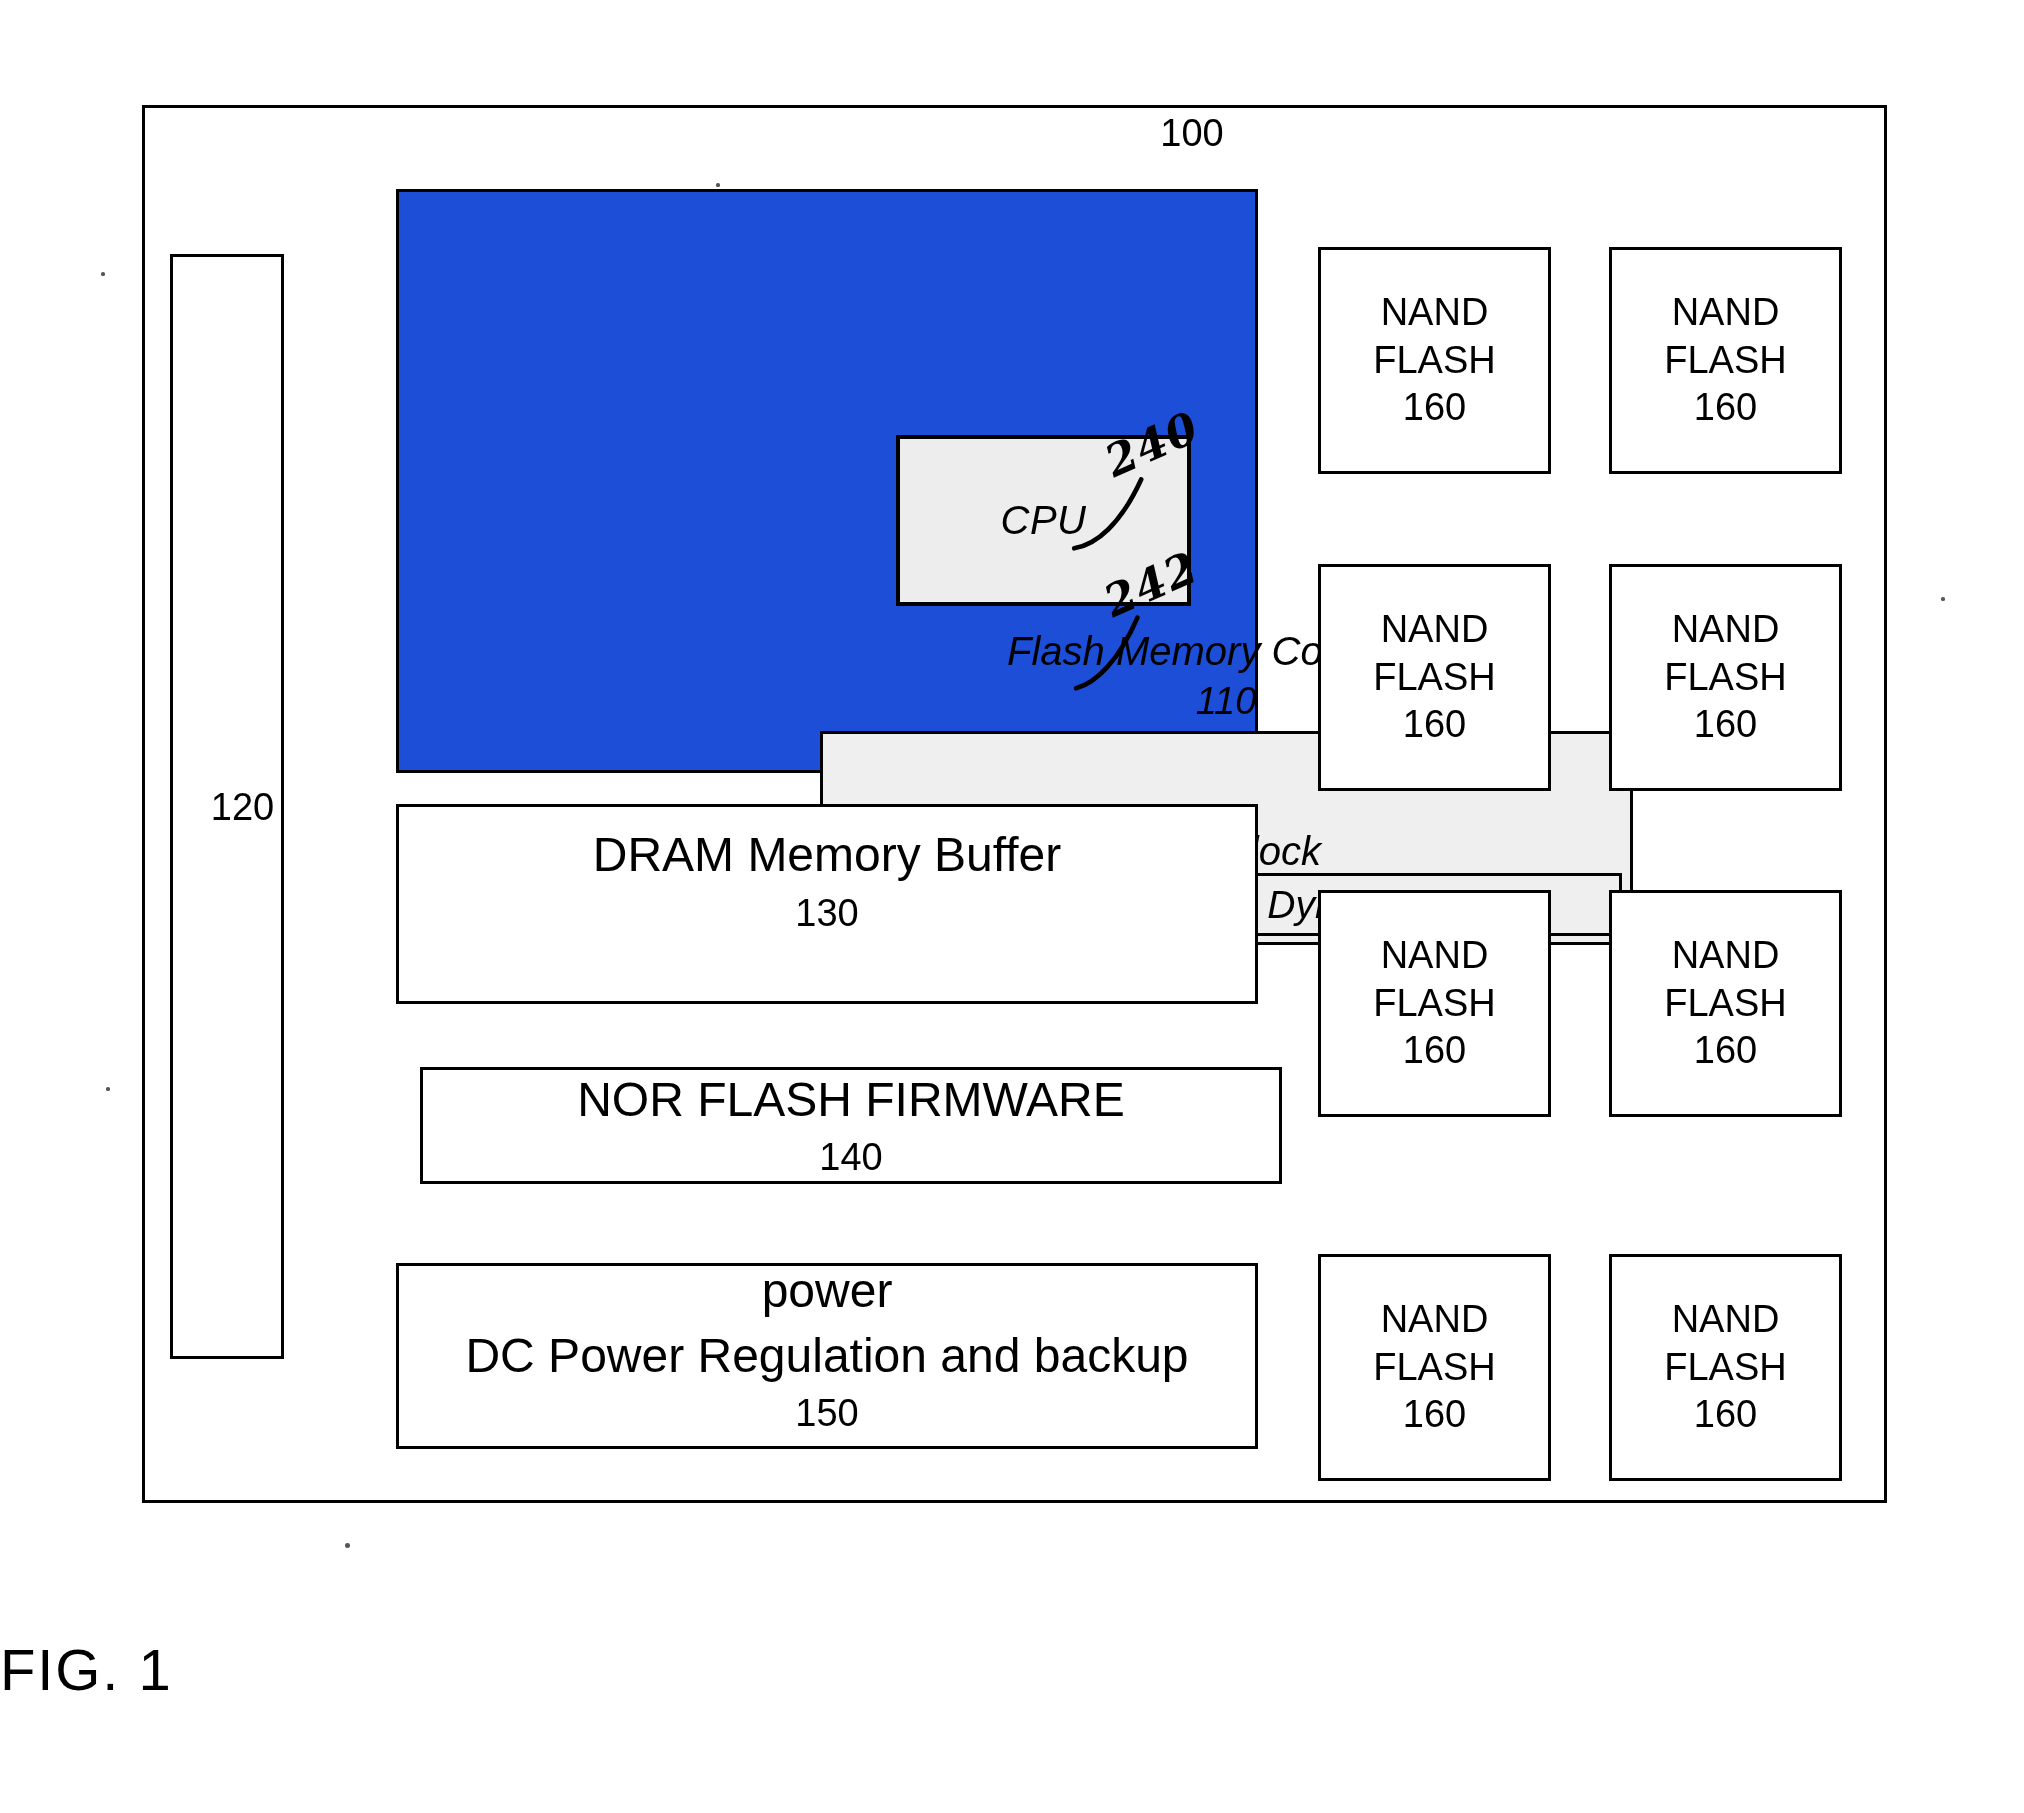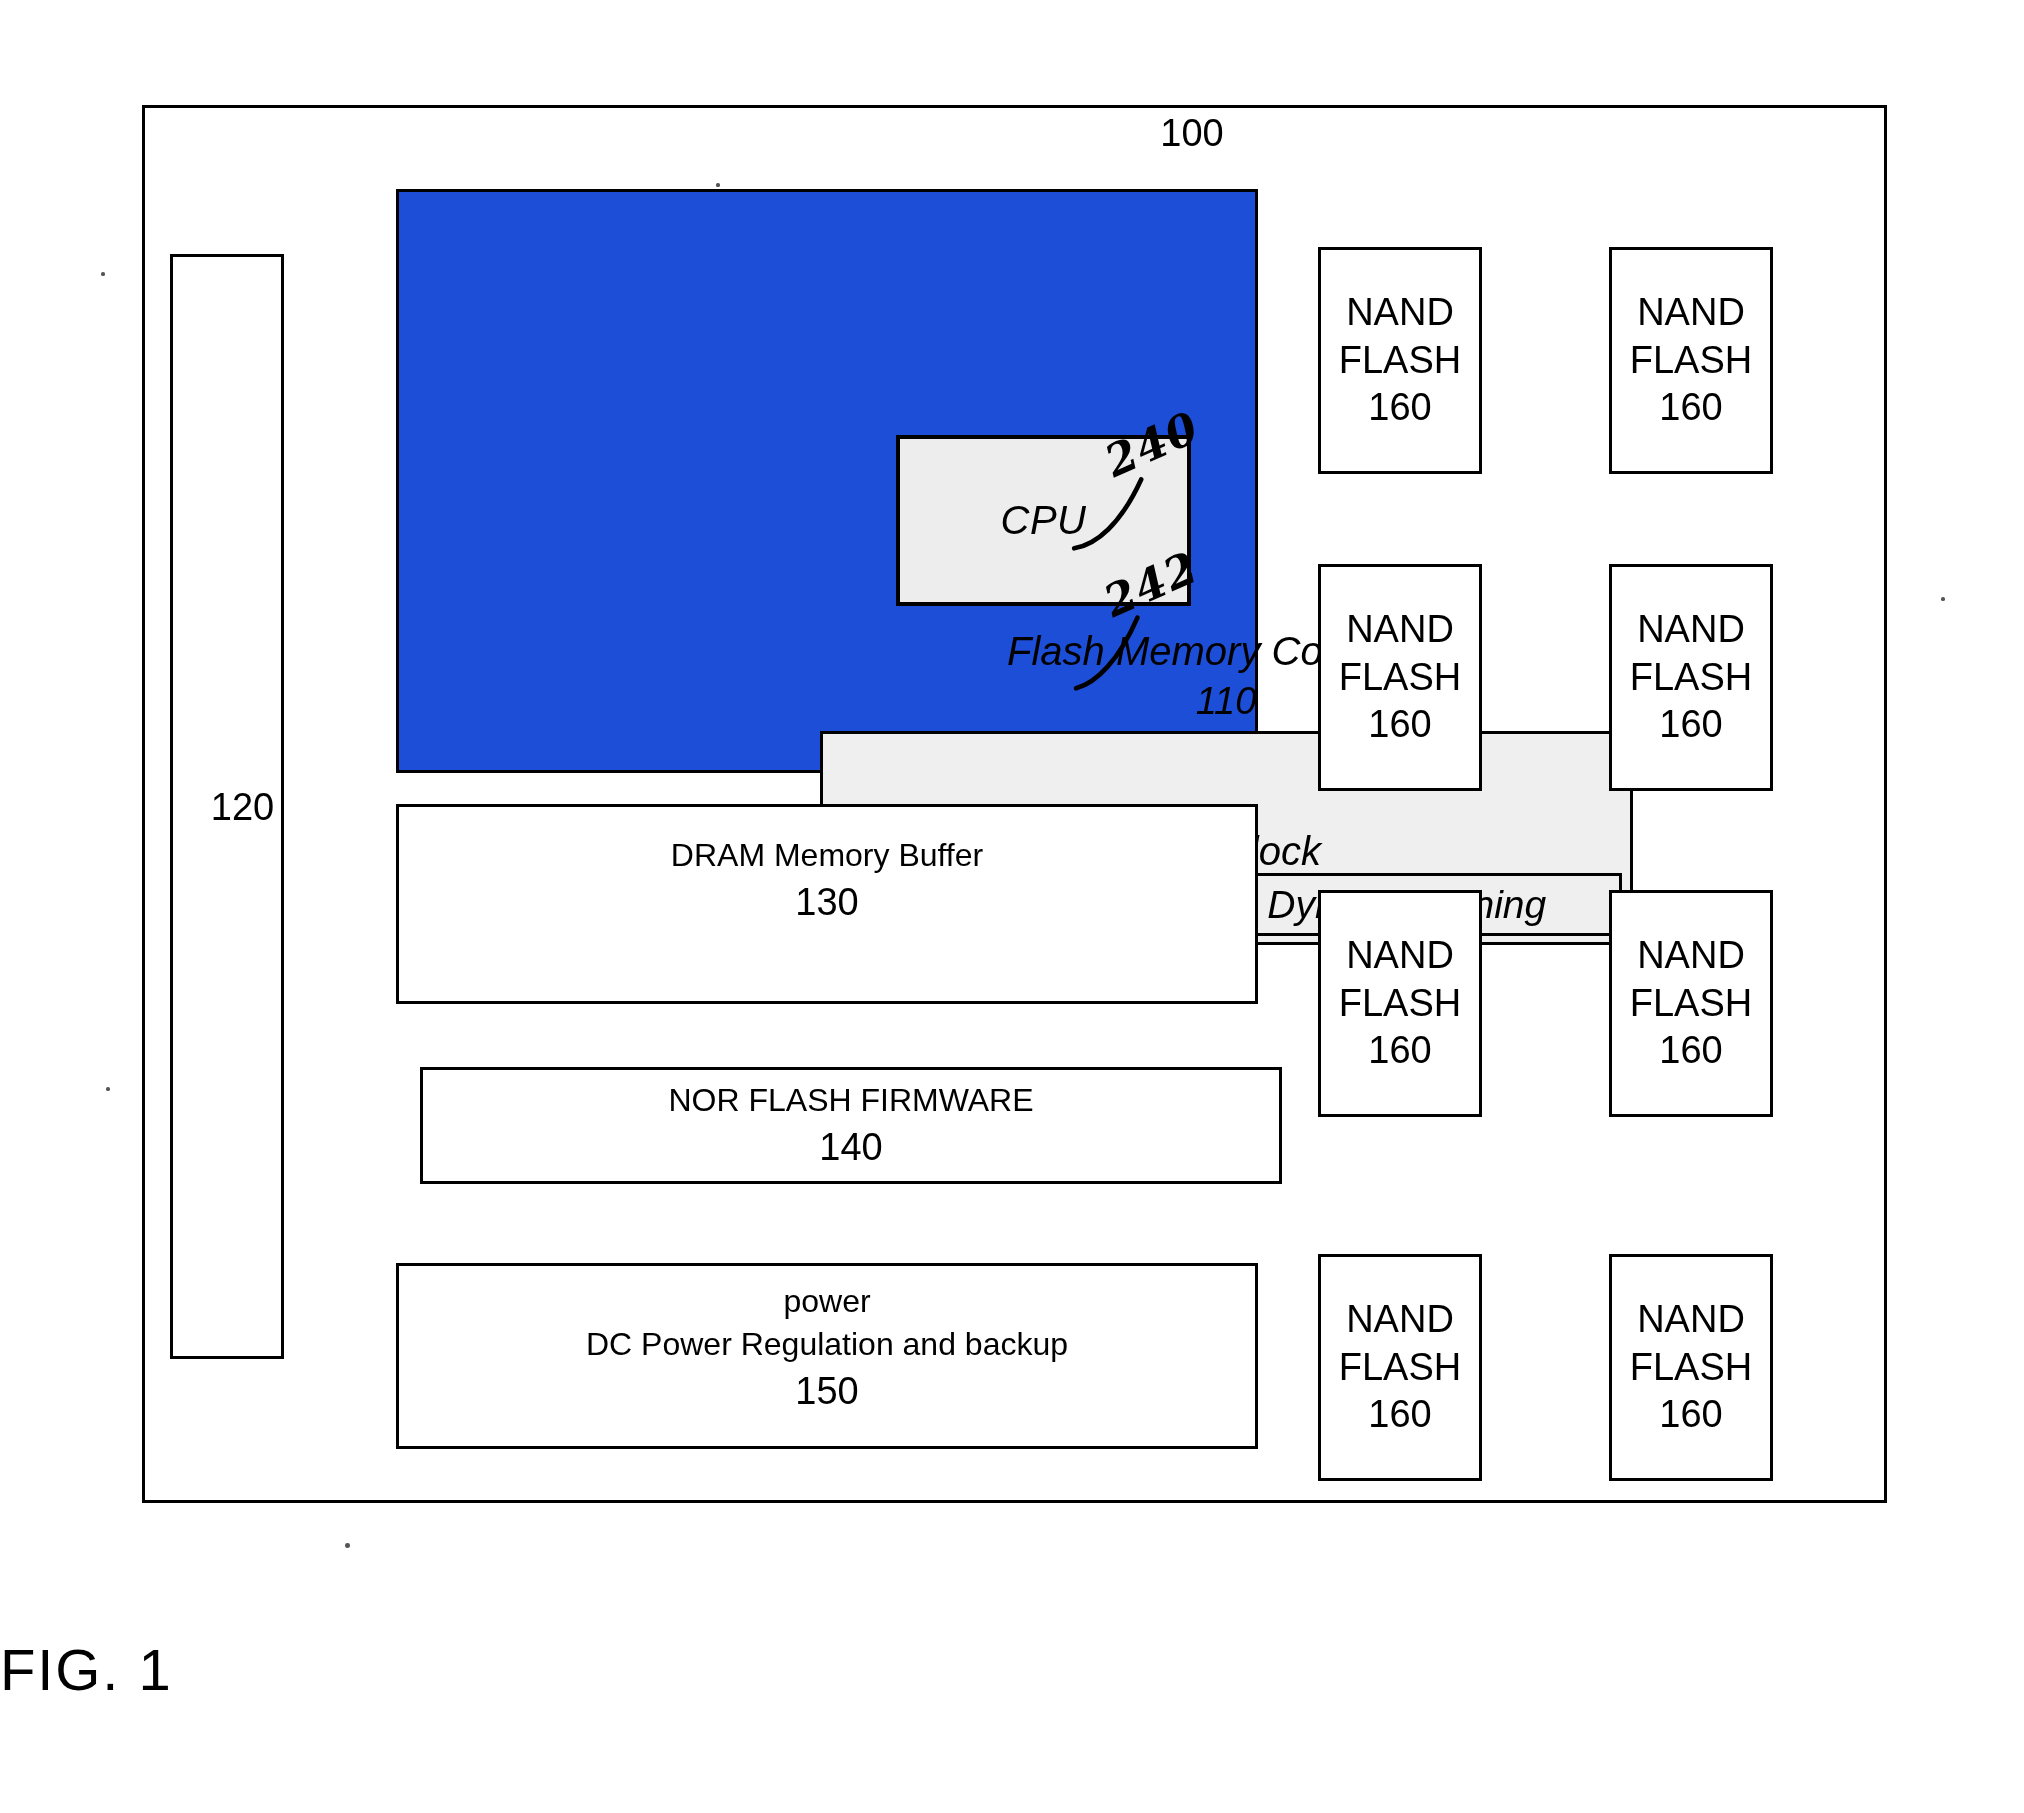--- a/index.html
+++ b/index.html
@@ -148,30 +148,30 @@
   }
 
   .stack-label {
     position: absolute;
     left: 0; right: 0;
     top: 50%;
     transform: translateY(-50%);
     text-align: center;
     line-height: 1.35;
   }
-  .stack-label .t { display: block; font-size: 32px; }
+  .stack-label .t { display: block; font-size: 48px; }
   .stack-label .r { display: block; font-size: 38px; }
 
   
   #dram-block .stack-label { top: 38%; }
   #dc-block .stack-label { top: 46%; }
 
   
   .nand {
-    width: 164px;
+    width: 233px;
     height: 227px;
     border: 3.7px solid #000;
     background: #ffffff;
     display: flex;
     flex-direction: column;
     align-items: center;
     justify-content: center;
     line-height: 1.26;
   }
   .nand span { display: block; font-size: 38px; text-align: center; }

